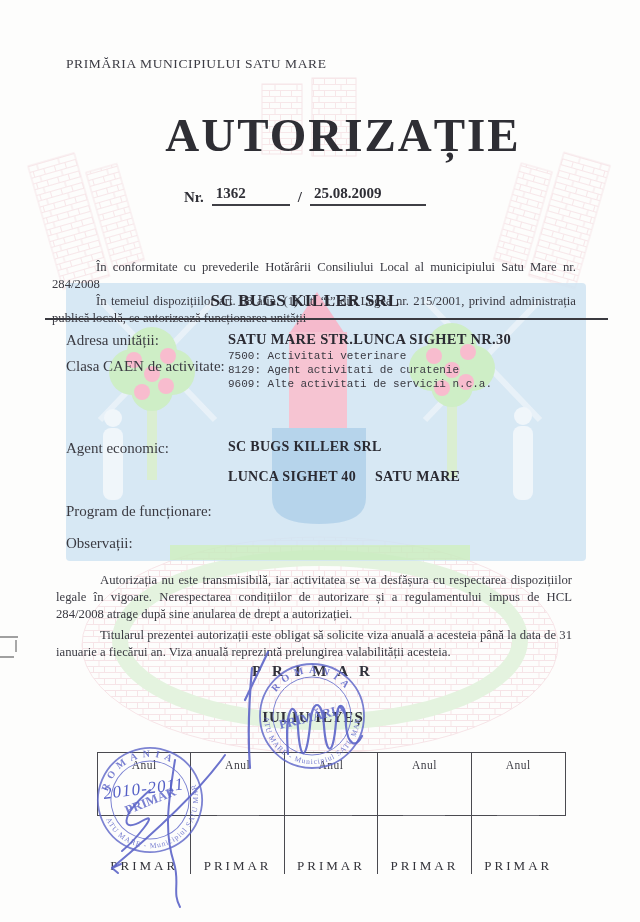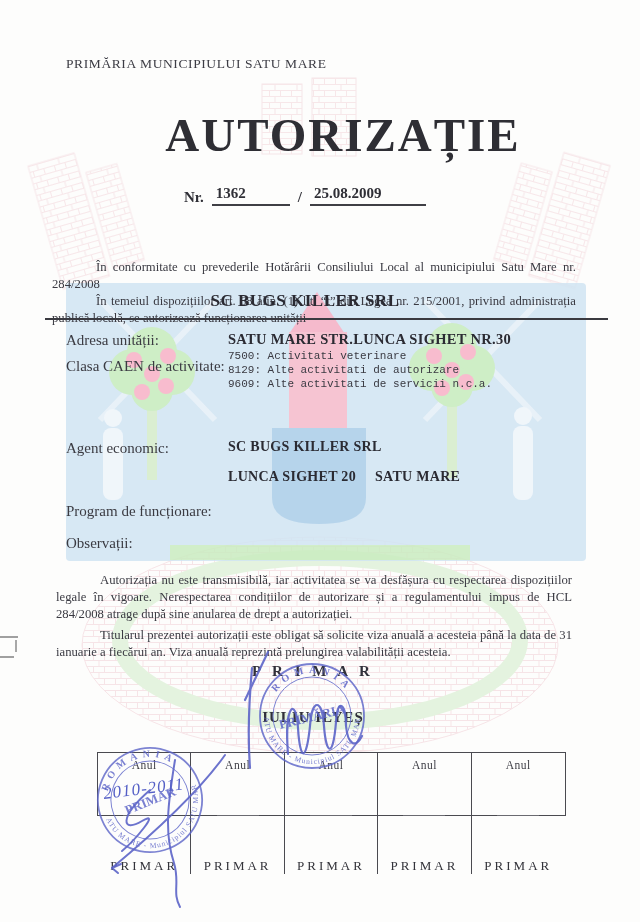--- a/index.html
+++ b/index.html
@@ -147,28 +147,28 @@
 
   <div class="company">SC BUGS KILLER SRL</div>
   <div class="rule"></div>
 
   <div class="lbl" style="top:332px">Adresa unității:</div>
   <div class="val" style="top:331px;font-size:14.5px">SATU MARE STR.LUNCA SIGHET NR.30</div>
 
   <div class="lbl" style="top:358px">Clasa CAEN de activitate:</div>
   <div class="caen-vals">
     <div>7500: Activitati veterinare</div>
-    <div>8129: Alte activitati de autorizare</div>
+    <div>8129: Agent activitati de curatenie</div>
     <div>9609: Alte activitati de servicii n.c.a.</div>
   </div>
 
   <div class="lbl" style="top:440px">Agent economic:</div>
   <div class="val" style="top:439px">SC BUGS KILLER SRL</div>
 
-  <div class="val" style="top:469px">LUNCA SIGHET 20     SATU MARE</div>
+  <div class="val" style="top:469px">LUNCA SIGHET 40     SATU MARE</div>
 
   <div class="lbl" style="top:503px">Program de funcționare:</div>
 
   <div class="lbl" style="top:535px">Observații:</div>
 
   <div class="legal">
     <p>Autorizația nu este transmisibilă, iar activitatea se va desfășura cu respectarea dispozițiilor legale în vigoare. Nerespectarea condițiilor de autorizare și a regulamentului impus de HCL 284/2008 atrage după sine anularea de drept a autorizației.</p>
     <p>Titularul prezentei autorizații este obligat să solicite viza anuală a acesteia până la data de 31 ianuarie a fiecărui an. Viza anuală reprezintă prelungirea valabilității acesteia.</p>
   </div>
 

